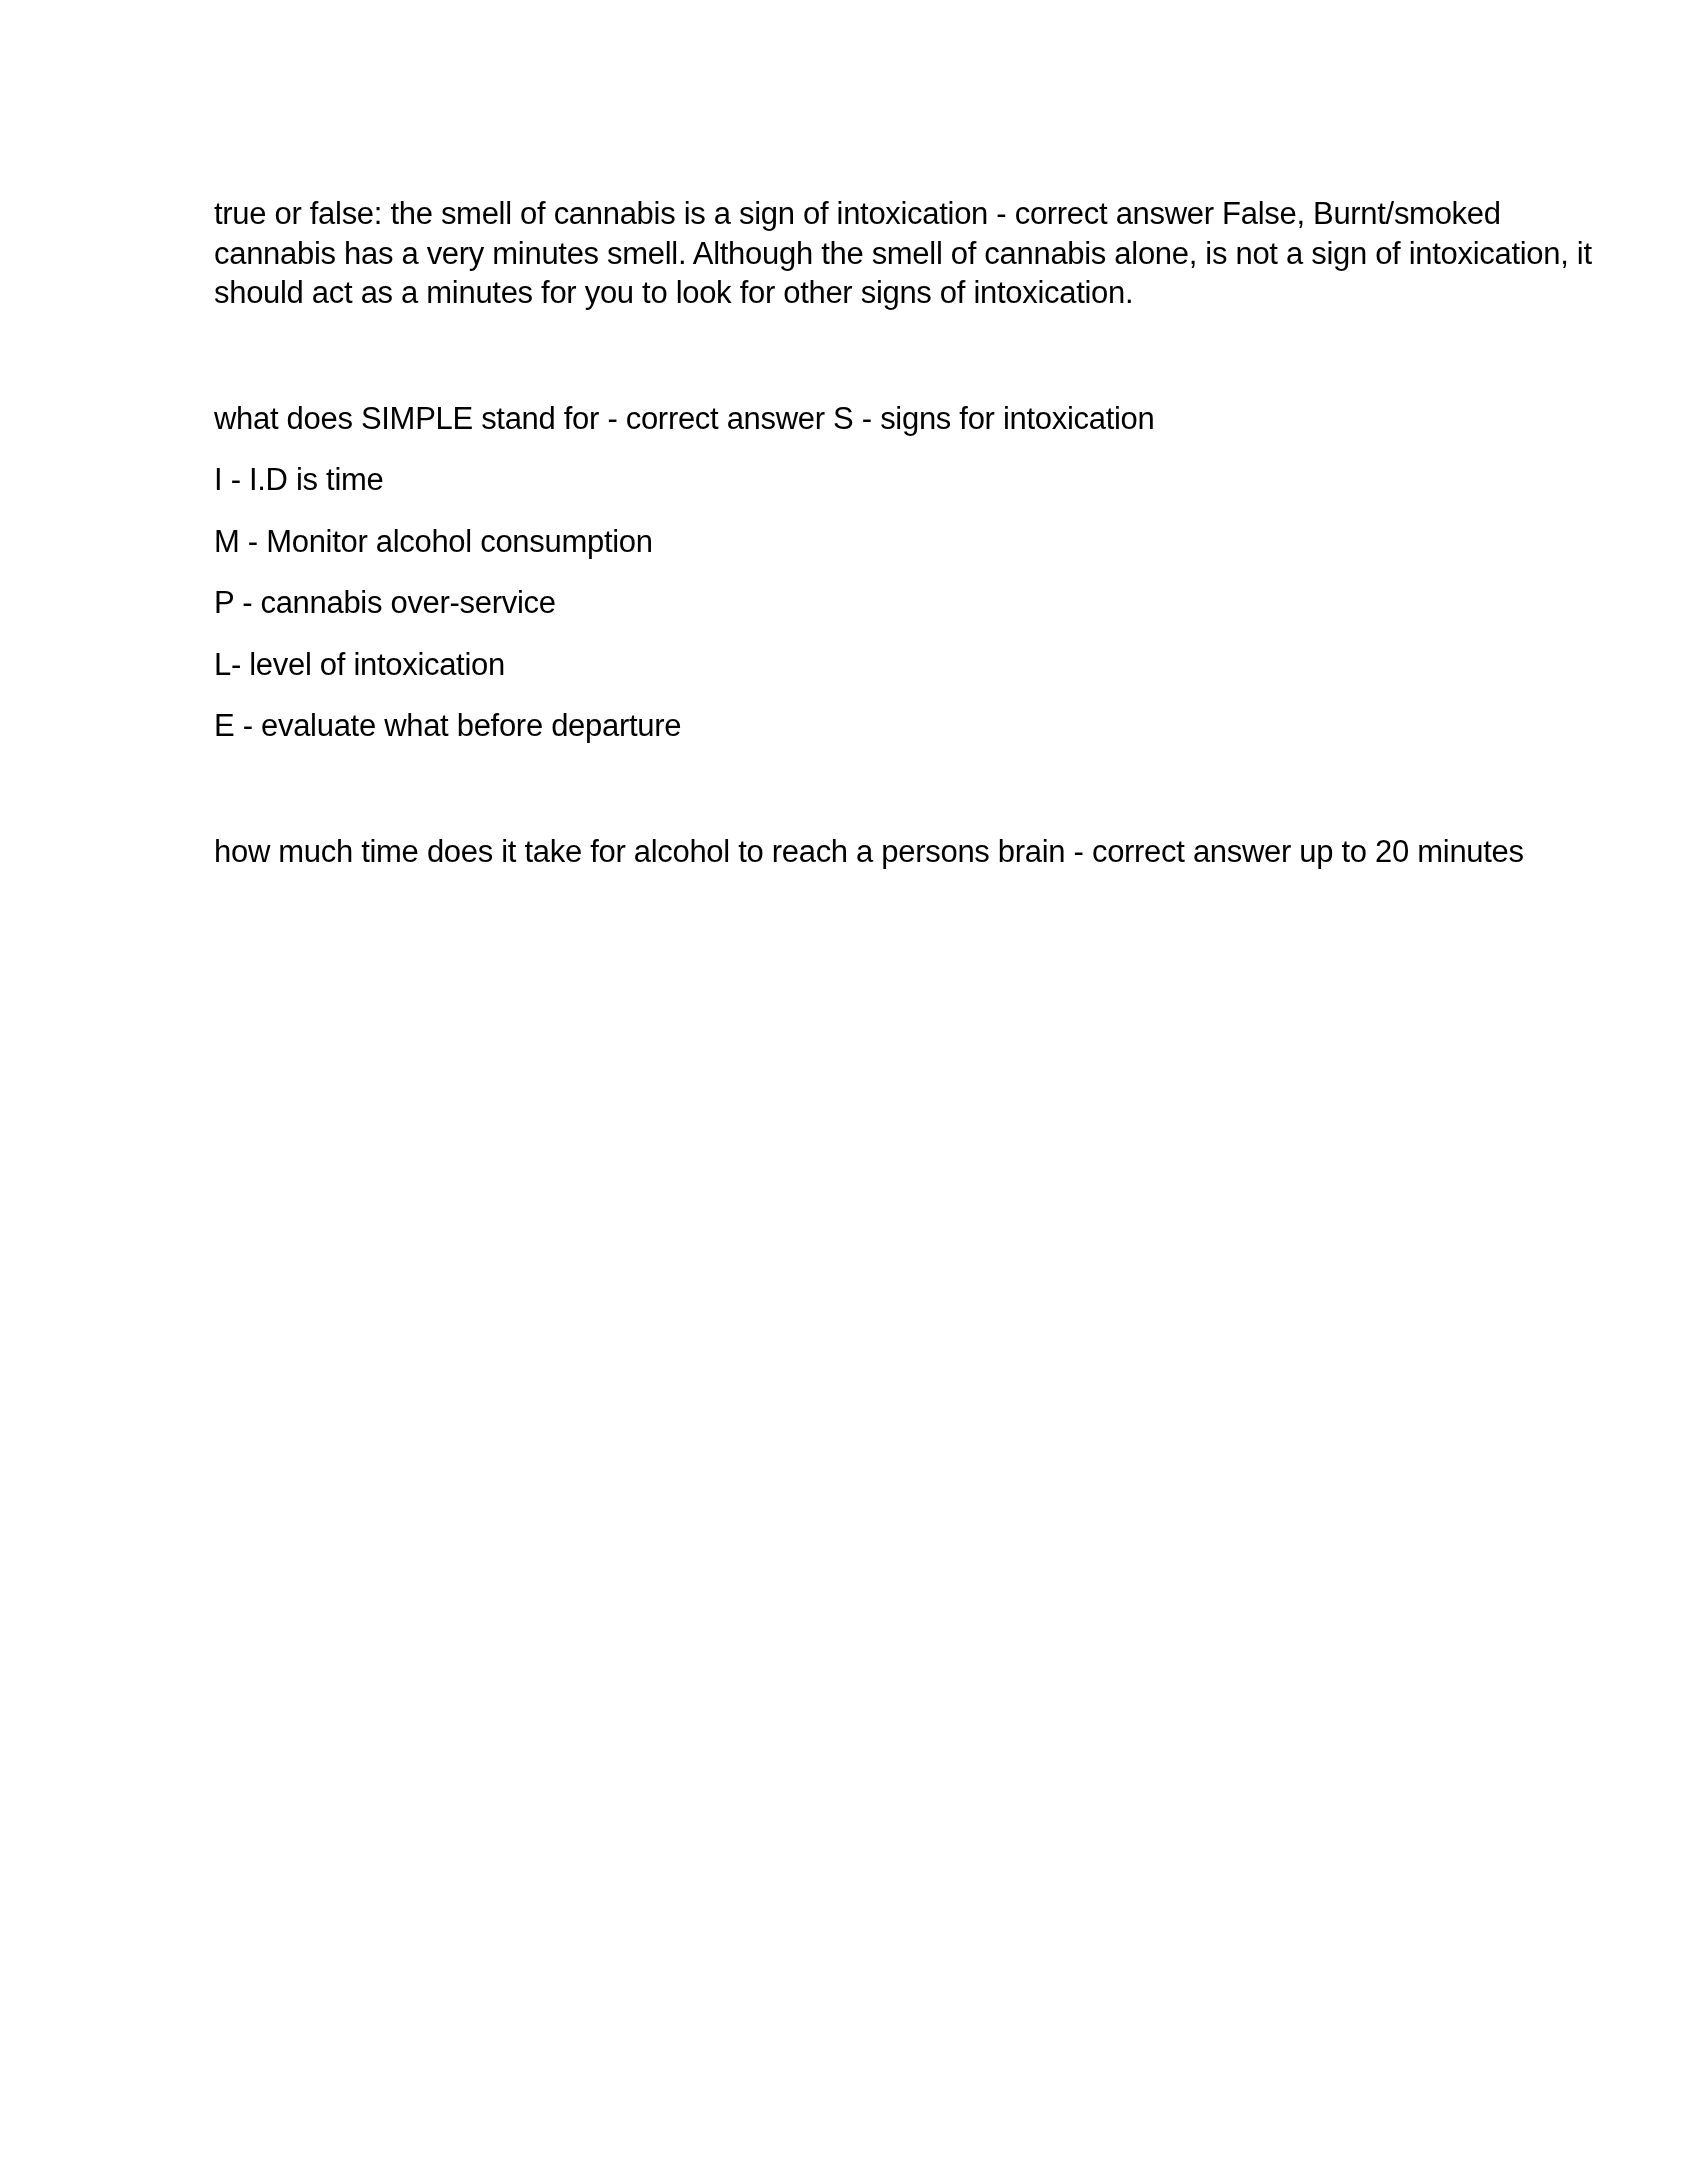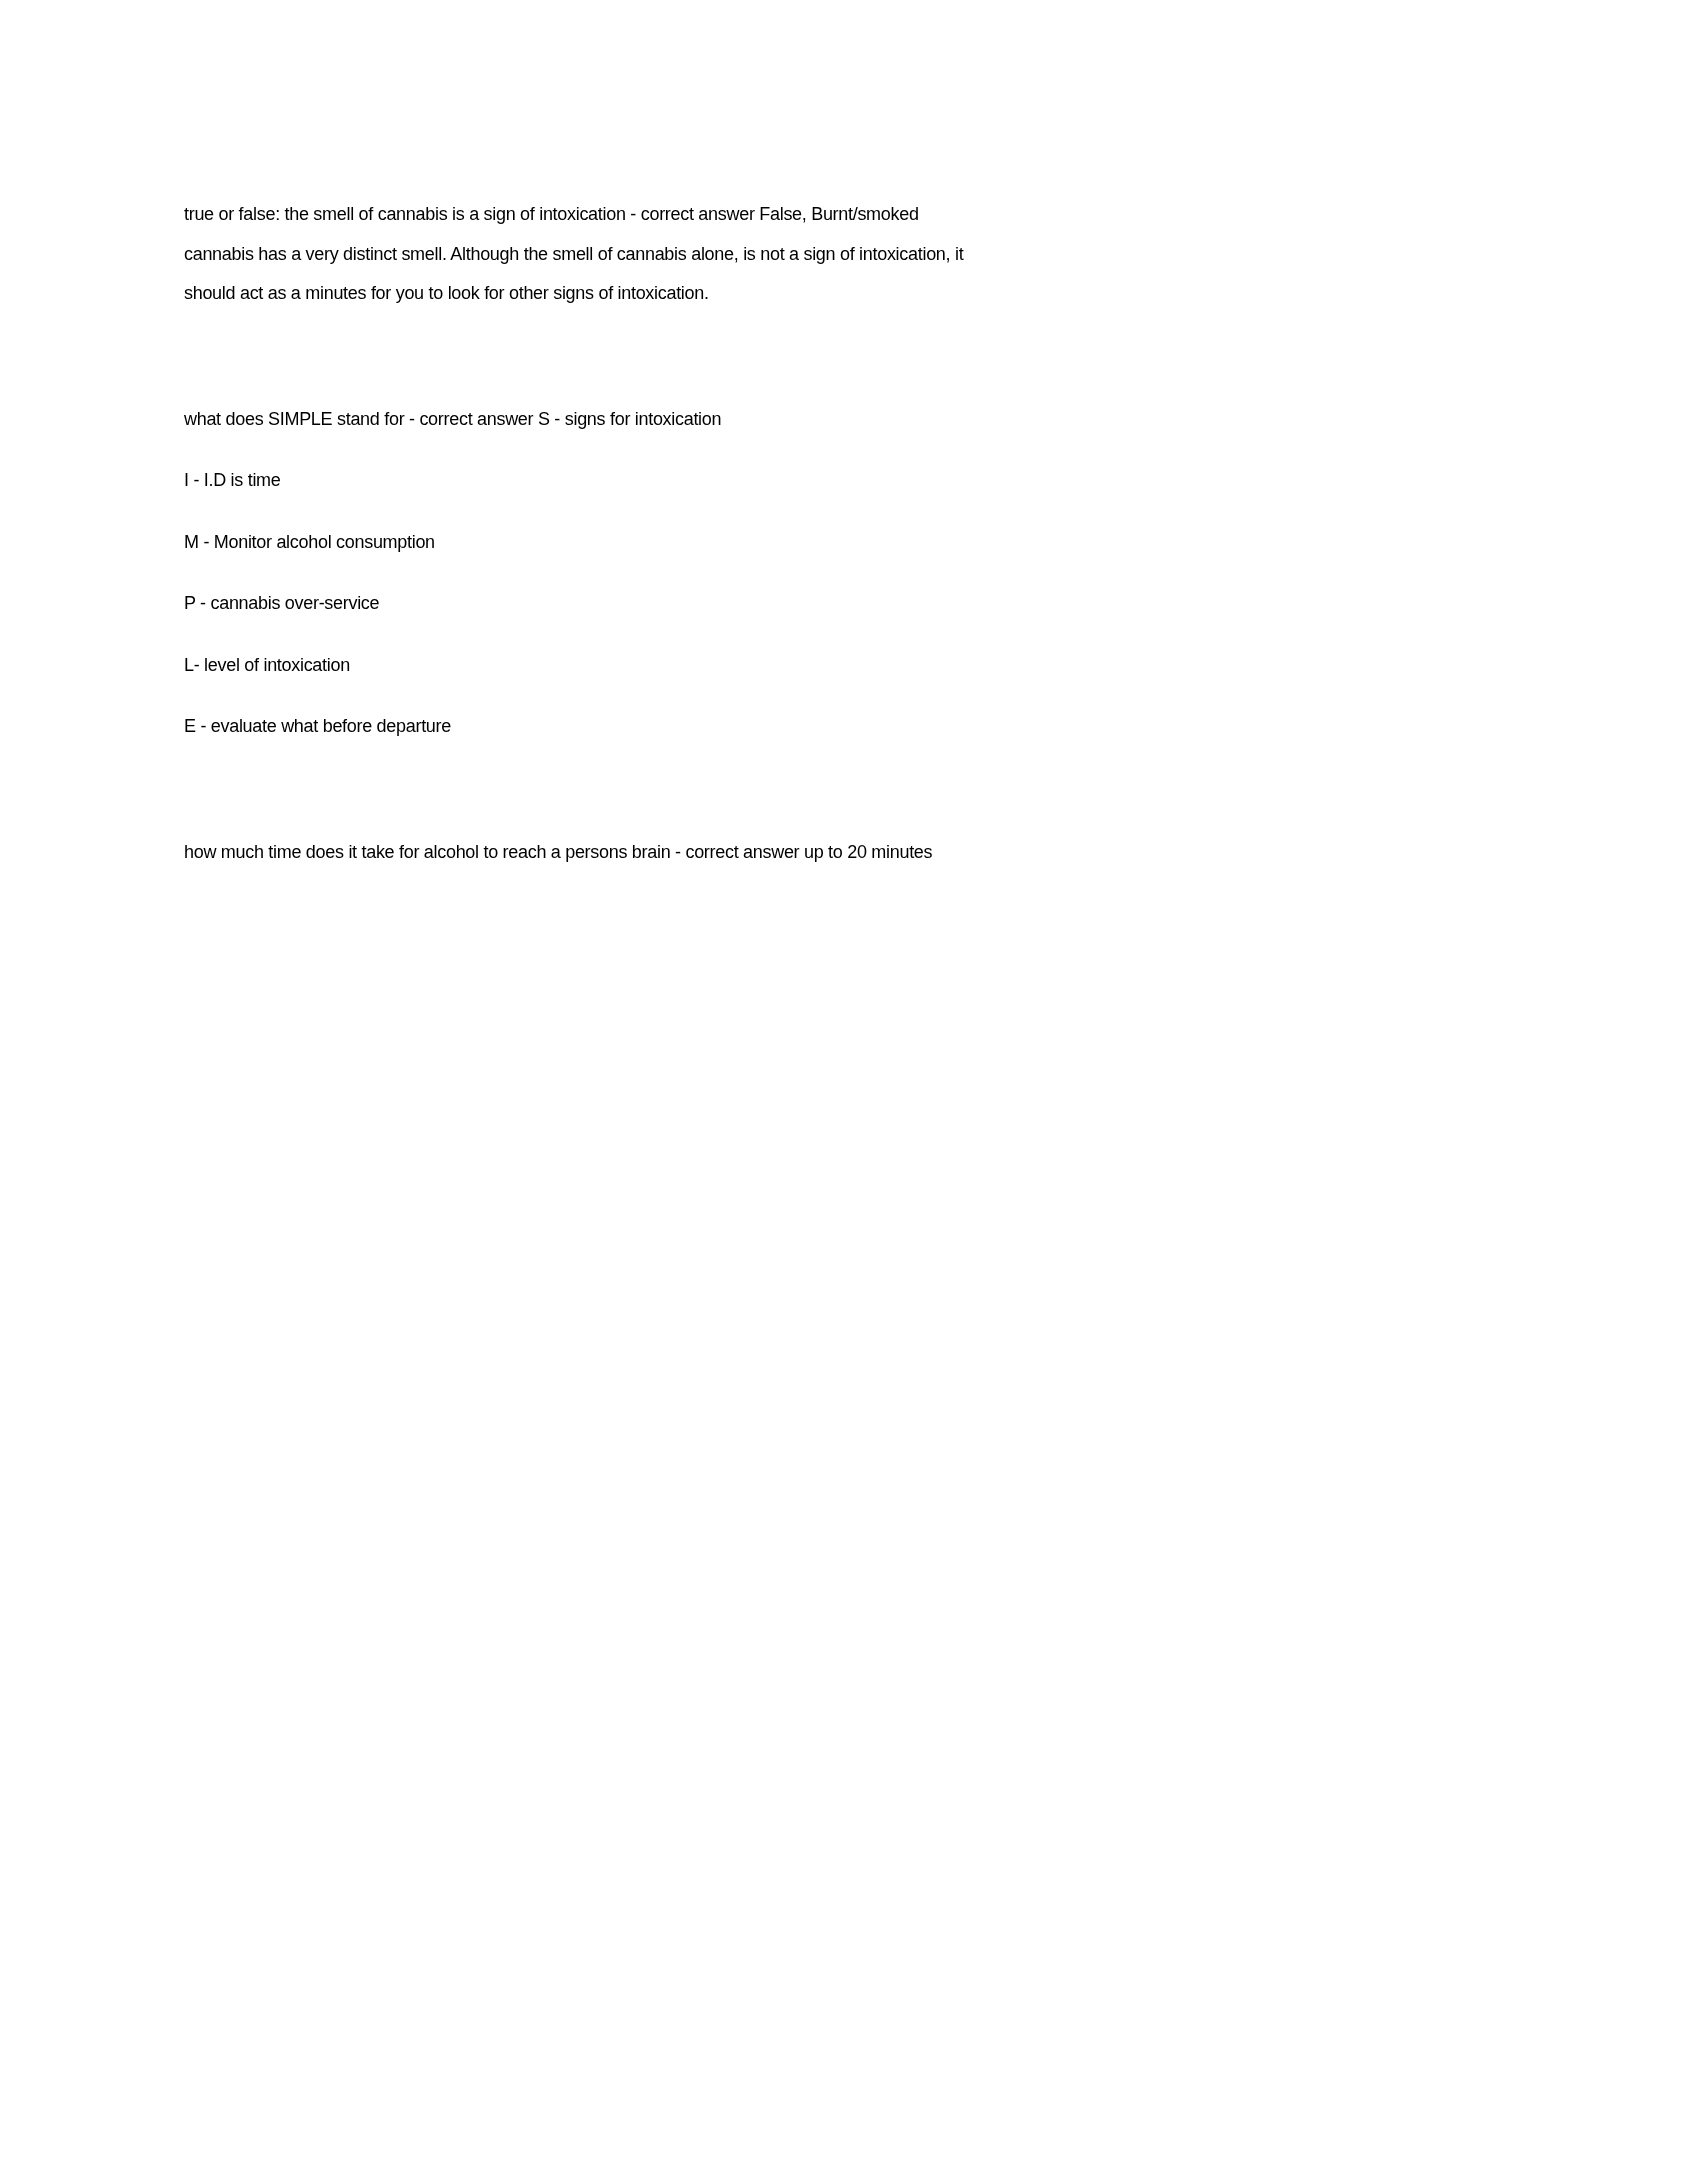--- a/index.html
+++ b/index.html
@@ -3,30 +3,30 @@
   <meta charset="utf-8">
   <style>
     html, body { margin: 0; padding: 0; background: #ffffff; }
     body { width: 1683px; height: 2178px; position: relative; overflow: hidden; }
     .page {
       position: absolute; left: 0; top: 0; width: 1683px; height: 2178px; background: #ffffff;
       font-family: "Liberation Sans", "DejaVu Sans", sans-serif;
       color: #000000;
     }
     .line {
-      position: absolute; left: 184px; font-size: 18px; line-height: 40px; white-space: nowrap;
+      position: absolute; left: 214px; font-size: 31px; line-height: 40px; white-space: nowrap;
       letter-spacing: -0.3px;
     }
   </style>
 </head>
 <body>
 
 <div class="page">
   <div class="line" style="top:194px">true or false: the smell of cannabis is a sign of intoxication -  correct answer  False, Burnt/smoked</div>
-  <div class="line" style="top:234px">cannabis has a very distinct smell. Although the smell of cannabis alone, is not a sign of intoxication, it</div>
+  <div class="line" style="top:234px">cannabis has a very minutes smell. Although the smell of cannabis alone, is not a sign of intoxication, it</div>
   <div class="line" style="top:273px">should act as a minutes for you to look for other signs of intoxication.</div>
 
   <div class="line" style="top:399px">what does SIMPLE stand for -  correct answer  S - signs for intoxication</div>
   <div class="line" style="top:460px">I - I.D is time</div>
   <div class="line" style="top:522px">M - Monitor alcohol consumption</div>
   <div class="line" style="top:583px">P - cannabis over-service</div>
   <div class="line" style="top:645px">L- level of intoxication</div>
   <div class="line" style="top:706px">E - evaluate what before departure</div>
 
   <div class="line" style="top:832px">how much time does it take for alcohol to reach a persons brain -  correct answer  up to 20 minutes</div>

